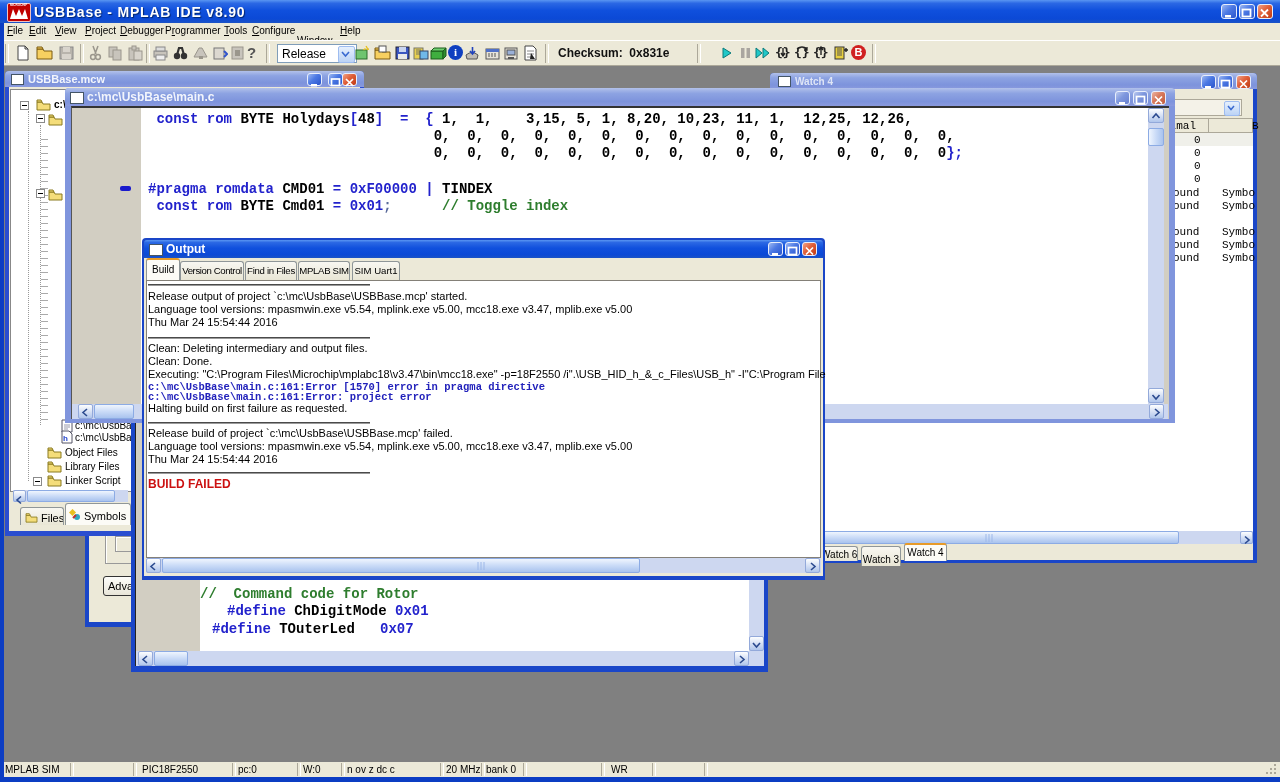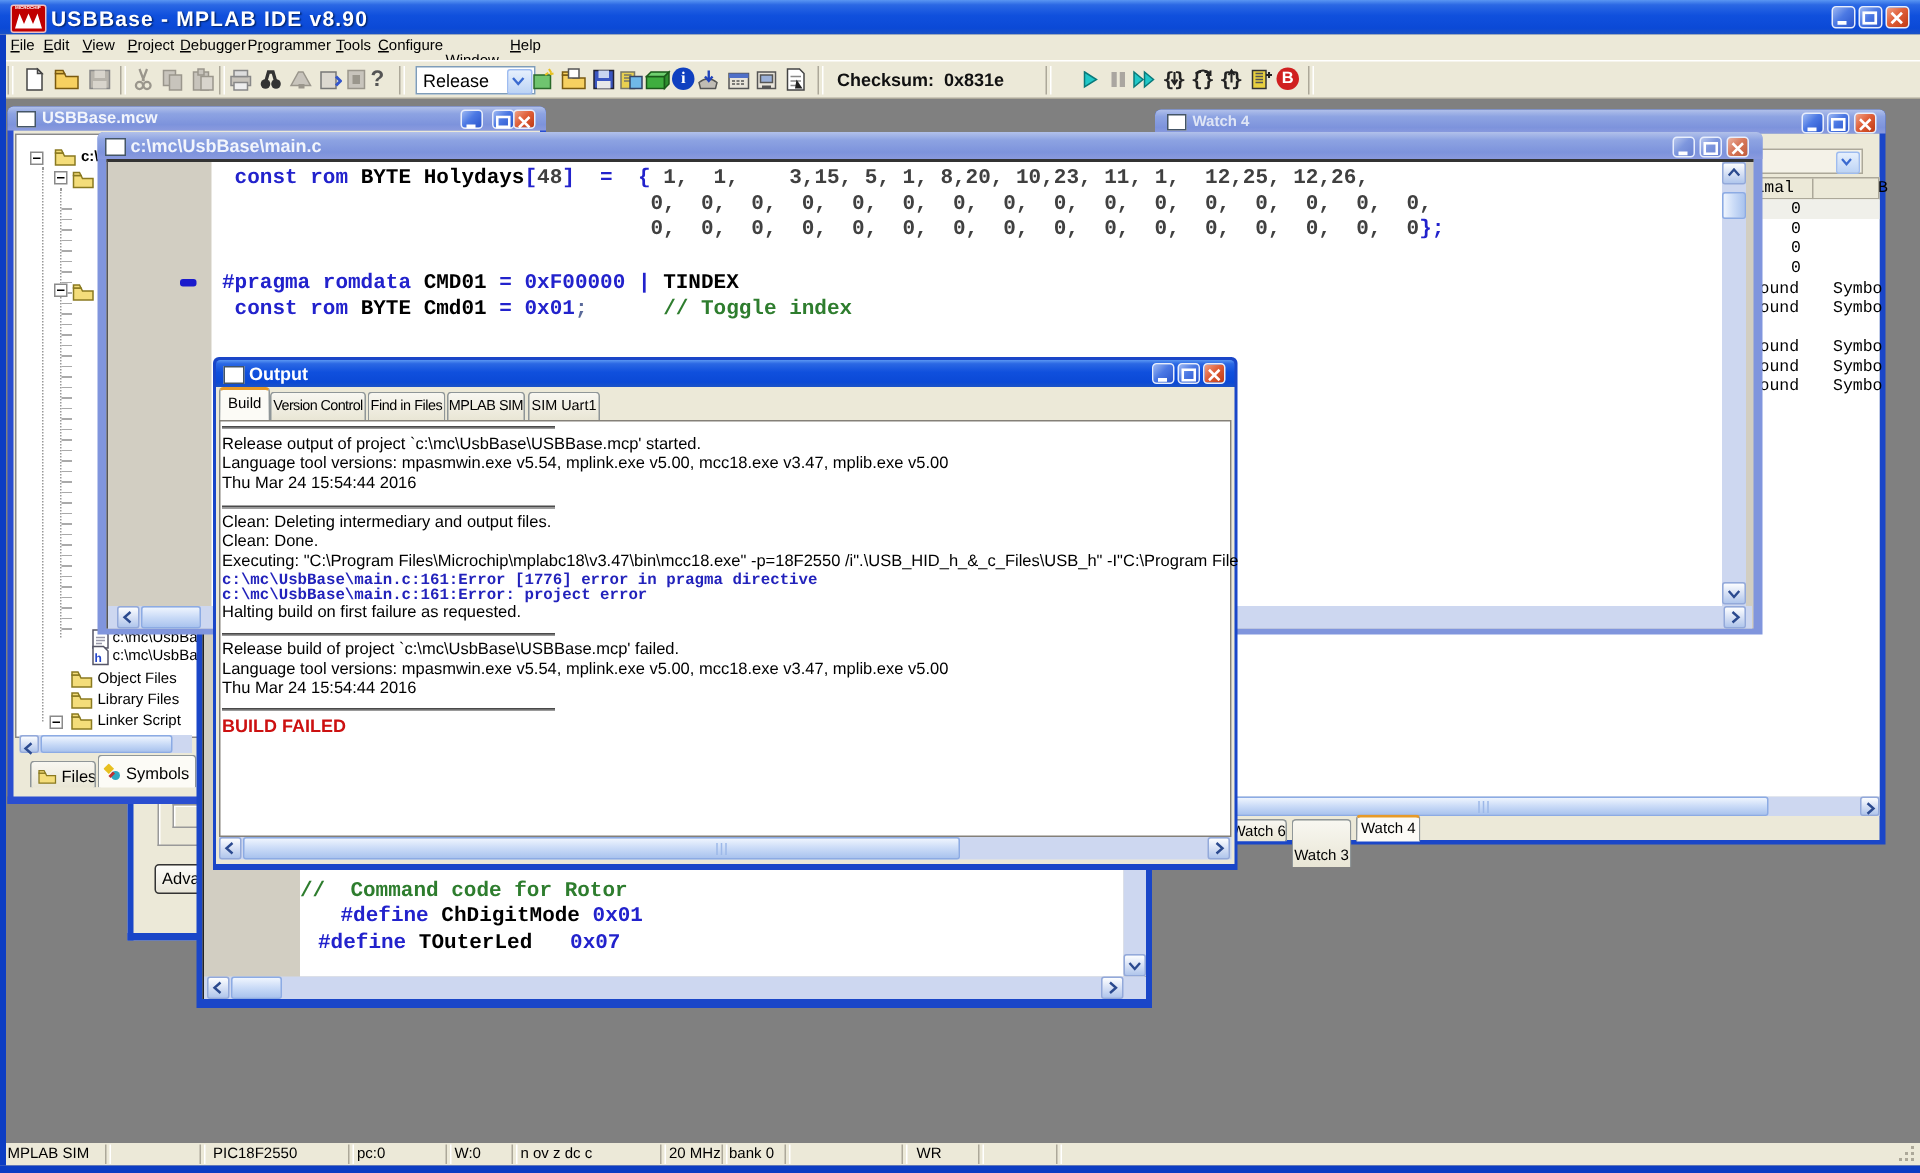--- a/index.html
+++ b/index.html
@@ -15,21 +15,21 @@
 .menu{font-size:10px;color:#000}
 .sep{position:absolute;width:2px;border-left:1px solid #aca899;border-right:1px solid #fff}
 .ico{position:absolute;width:17px;height:16px}
 .sbtnh{position:absolute;background:linear-gradient(180deg,#fdfeff,#d3def4 55%,#b0c6ec);border:1px solid #93a9da;border-radius:2px;box-sizing:border-box}
 .strk{position:absolute;background:#cdd7f0}
 .sthmh{position:absolute;background:linear-gradient(180deg,#eff5fe,#cadbf7 50%,#a9c3ee);border:1px solid #8cabe4;border-radius:2px;box-sizing:border-box}
 .sthmv{position:absolute;background:linear-gradient(90deg,#eff5fe,#cadbf7 50%,#a9c3ee);border:1px solid #8cabe4;border-radius:2px;box-sizing:border-box}
 .tab{position:absolute;box-sizing:border-box;background:linear-gradient(#f8f7f1,#e9e6d5);border:1px solid #8f9698;border-bottom:none;border-radius:3px 3px 0 0;font-size:11px;text-align:center;color:#000;overflow:hidden;white-space:nowrap}
 .tab.sel{background:#fcfbf6;border-top:2px solid #e79a28}
 .code{position:absolute;font-family:"Liberation Mono",monospace;font-weight:bold;font-size:14px;line-height:17px;white-space:pre}
-.k{color:#2222cc}.n{color:#404040}.cm{color:#2e7d2e}.pn{color:#5a6a9a}
+.k{color:#2222cc}.n{color:#000000}.cm{color:#2e7d2e}.pn{color:#5a6a9a}
 .ot{position:absolute;font-size:11px;line-height:12.7px;white-space:nowrap;color:#000}
 .oerr{position:absolute;font-family:"Liberation Mono",monospace;font-weight:bold;font-size:10.5px;color:#2222bb;white-space:nowrap}
 .osep{position:absolute;width:222px;height:1px;background:#4a4a4a;border-bottom:1px solid #9a9a9a}
 .titm{position:absolute;font-size:10px;white-space:nowrap;color:#000}
 .pm{position:absolute;width:9px;height:9px;border:1px solid #8a8a8a;background:#fff;box-sizing:border-box}
 .pm i{position:absolute;left:1px;right:1px;top:3px;height:1px;background:#000}
 .wm{position:absolute;font-family:"Liberation Mono",monospace;font-size:11px;white-space:nowrap}
 </style></head><body>
 <div id="scr">
 
@@ -403,21 +403,21 @@
  <div class="strk" style="left:4px;top:458px;width:479px;height:13px"></div>
  <div class="sthmh" style="left:18px;top:458px;width:391px;height:13px"></div>
  <svg class="abs" style="left:215px;top:461px" width="20" height="8">
         <path d="M1 0 v8 M4 0 v8 M7 0 v8" stroke="#9db8e8"></path>
       </svg>
  <div class="sbtnh" style="left:470px;top:458px;width:13px;height:13px"><svg width="11" height="12">
           <path d="M4 2.5 l4 3.5 l-4 3.5" fill="none" stroke="#2b4a8f" stroke-width="1.6"></path>
         </svg></div>
 
  <div class="tab" style="left:50px;top:473px;width:38px;height:15px;padding-top:2px;font-size:10px">Watch 6</div>
- <div class="tab" style="left:91px;top:473px;width:40px;height:32px;padding-top:18px;font-size:10px">Watch 3</div>
+ <div class="tab" style="left:91px;top:473px;width:40px;height:20px;padding-top:7px;font-size:10px">Watch 3</div>
  <div class="tab sel" style="left:134px;top:470px;width:43px;height:18px;padding-top:2px;font-size:10px">Watch 4</div>
 </div>
 
 <div class="abs" style="left:131px;top:420px;width:637px;height:252px;z-index:4;background:#1a46c8">
  <div class="abs" style="left:4px;top:0;width:629px;height:246px;background:#d2cec2;border:1px solid #222;box-sizing:border-box"></div>
  <div class="abs" style="left:69px;top:1px;width:549px;height:230px;background:#fff"></div>
  <div class="code" style="left:69px;top:166px;"><span class="cm">//  Command code for Rotor</span></div>
  <div class="code" style="left:84px;top:183px;padding-left:12px"><span class="k">#define</span> ChDigitMode <span class="k">0x01</span></div>
  <div class="code" style="left:69px;top:201px;padding-left:12px"><span class="k">#define</span> TOuterLed&nbsp;&nbsp; <span class="k">0x07</span></div>
 
@@ -504,21 +504,21 @@
 
  <div class="abs" style="left:4px;top:42px;width:675px;height:278px;background:#fff;border:1px solid #848078;box-sizing:border-box"></div>
  <div class="osep" style="left:6px;top:46px"></div>
  <div class="ot" style="left:6px;top:52px">Release output of project `c:\mc\UsbBase\USBBase.mcp' started.</div>
  <div class="ot" style="left:6px;top:65px">Language tool versions: mpasmwin.exe v5.54, mplink.exe v5.00, mcc18.exe v3.47, mplib.exe v5.00</div>
  <div class="ot" style="left:6px;top:78px">Thu Mar 24 15:54:44 2016</div>
  <div class="osep" style="left:6px;top:99px"></div>
  <div class="ot" style="left:6px;top:104px">Clean: Deleting intermediary and output files.</div>
  <div class="ot" style="left:6px;top:117px">Clean: Done.</div>
  <div class="ot" style="left:6px;top:130px">Executing: "C:\Program Files\Microchip\mplabc18\v3.47\bin\mcc18.exe" -p=18F2550 /i".\USB_HID_h_&amp;_c_Files\USB_h" -I"C:\Program File</div>
- <div class="oerr" style="left:6px;top:143px">c:\mc\UsbBase\main.c:161:Error [1776] error in pragma directive</div>
+ <div class="oerr" style="left:6px;top:143px">c:\mc\UsbBase\main.c:161:Error [1570] error in pragma directive</div>
  <div class="oerr" style="left:6px;top:153px">c:\mc\UsbBase\main.c:161:Error: project error</div>
  <div class="ot" style="left:6px;top:164px">Halting build on first failure as requested.</div>
  <div class="osep" style="left:6px;top:184px"></div>
  <div class="ot" style="left:6px;top:189px">Release build of project `c:\mc\UsbBase\USBBase.mcp' failed.</div>
  <div class="ot" style="left:6px;top:202px">Language tool versions: mpasmwin.exe v5.54, mplink.exe v5.00, mcc18.exe v3.47, mplib.exe v5.00</div>
  <div class="ot" style="left:6px;top:215px">Thu Mar 24 15:54:44 2016</div>
  <div class="osep" style="left:6px;top:234px"></div>
  <div class="ot" style="left:6px;top:240px;color:#cc1111;font-weight:bold;font-size:12px">BUILD FAILED</div>
 
  <div class="strk" style="left:4px;top:320px;width:675px;height:15px"></div>

